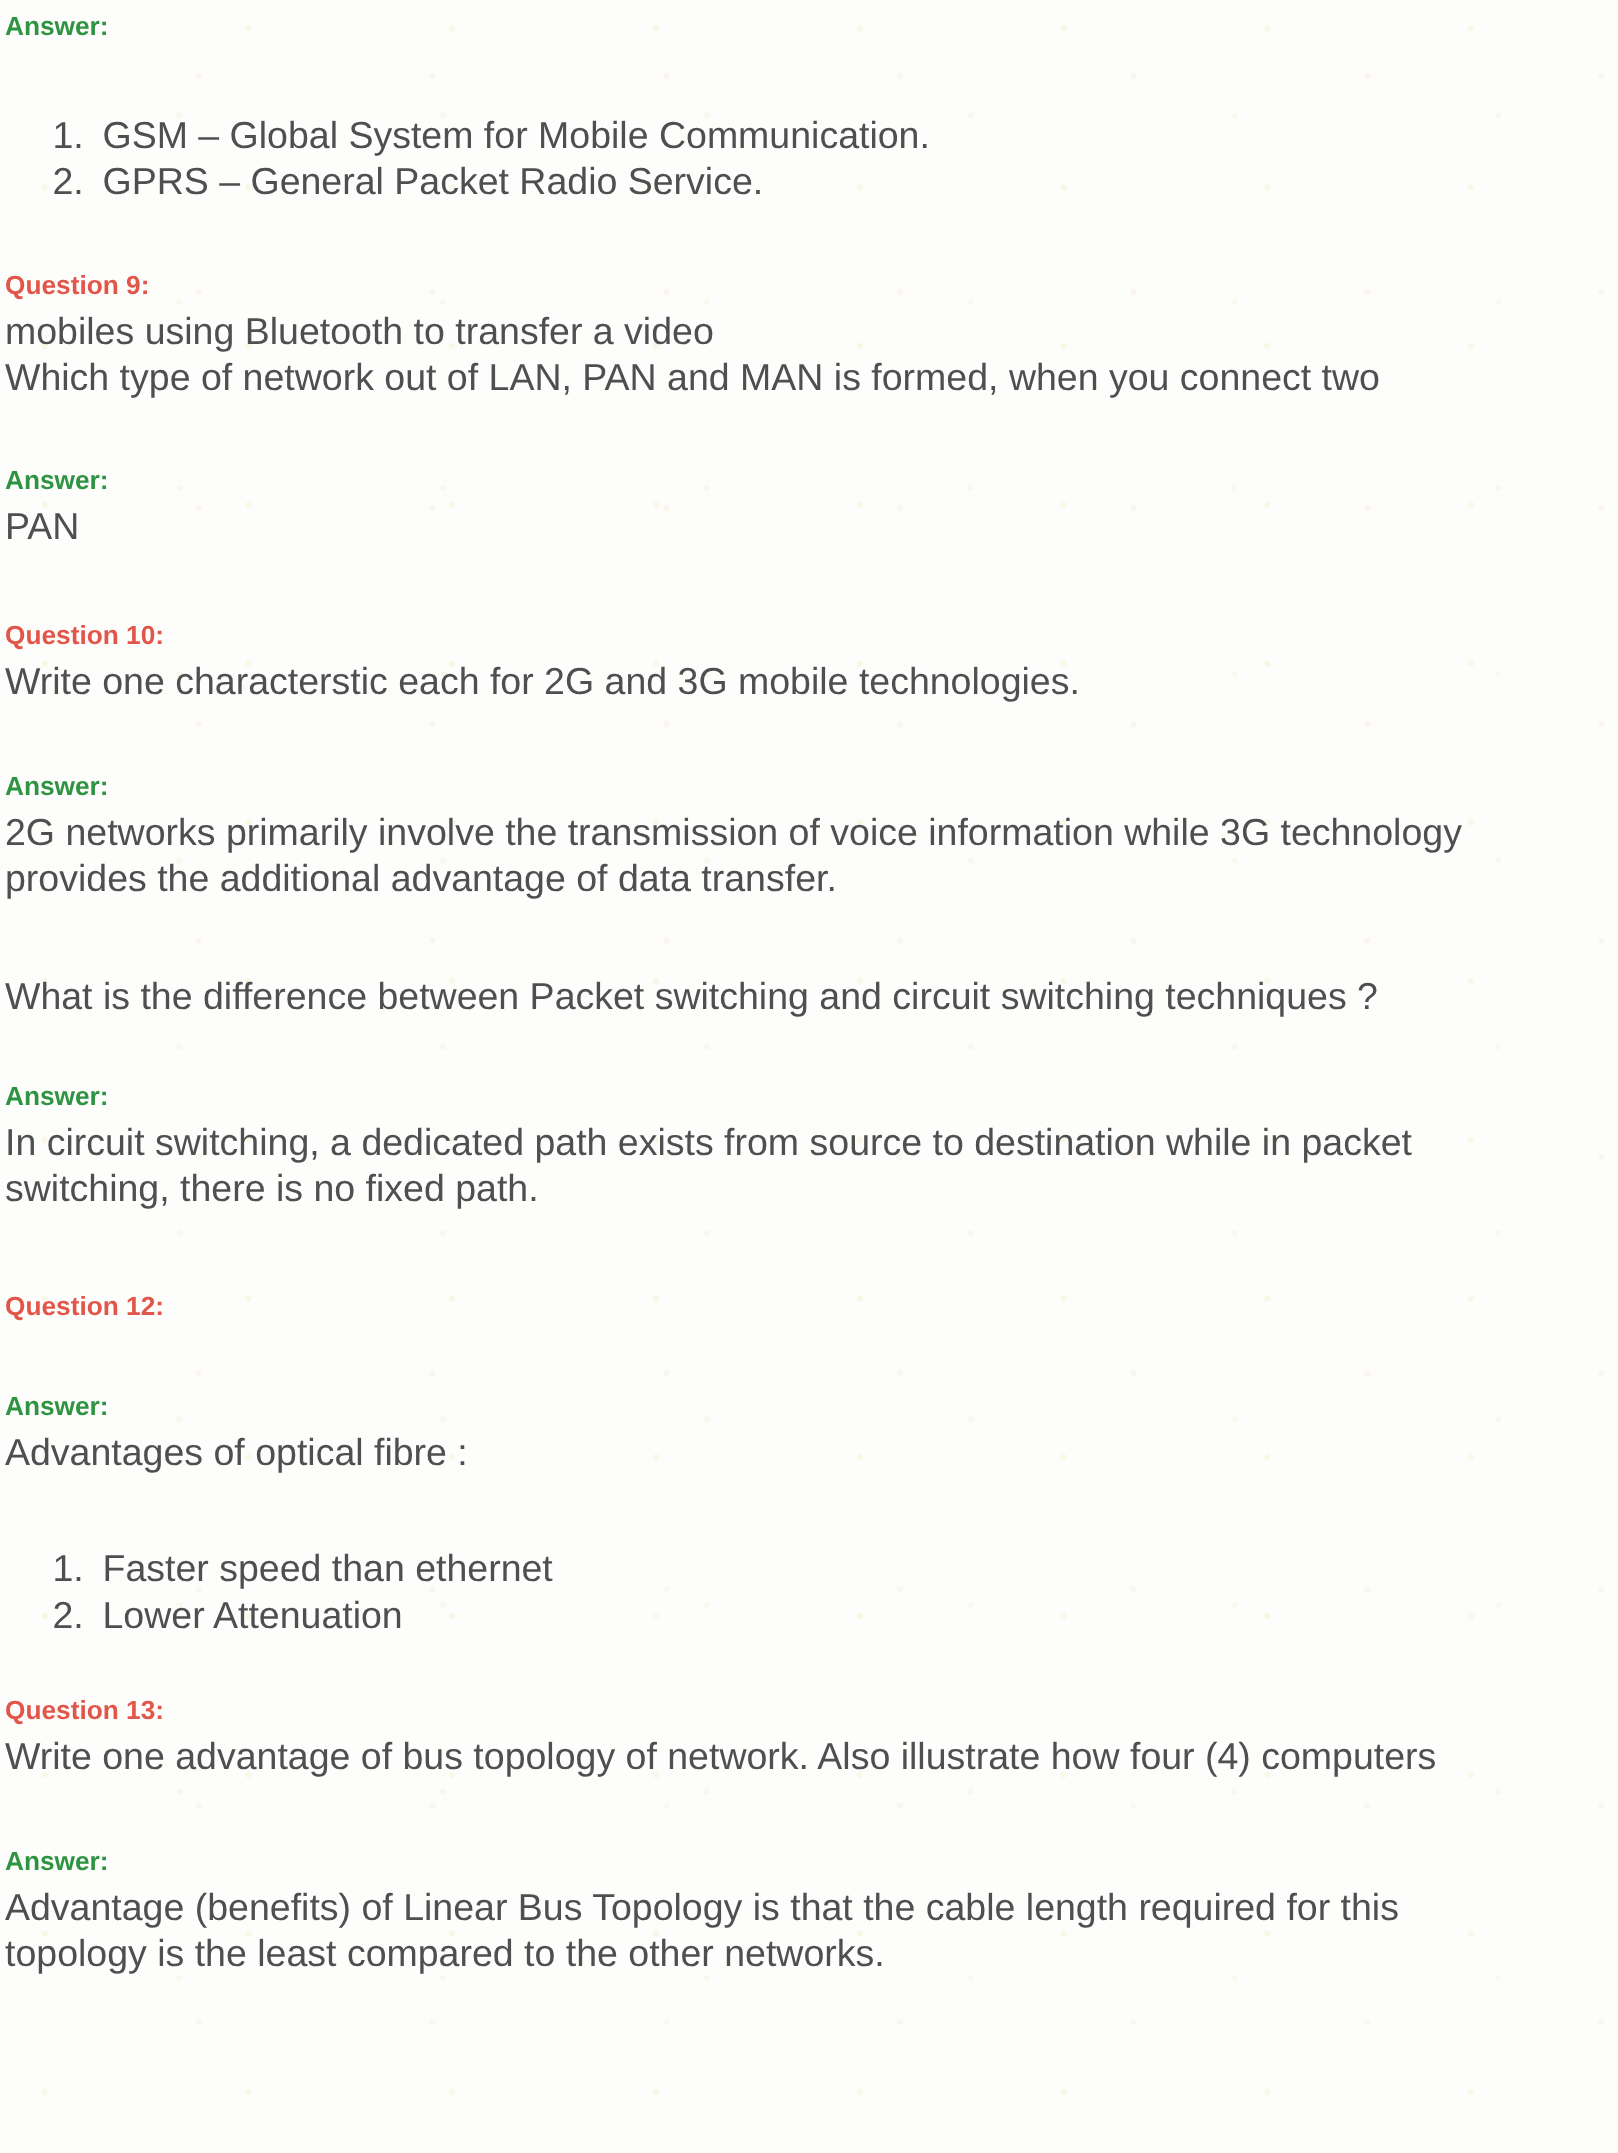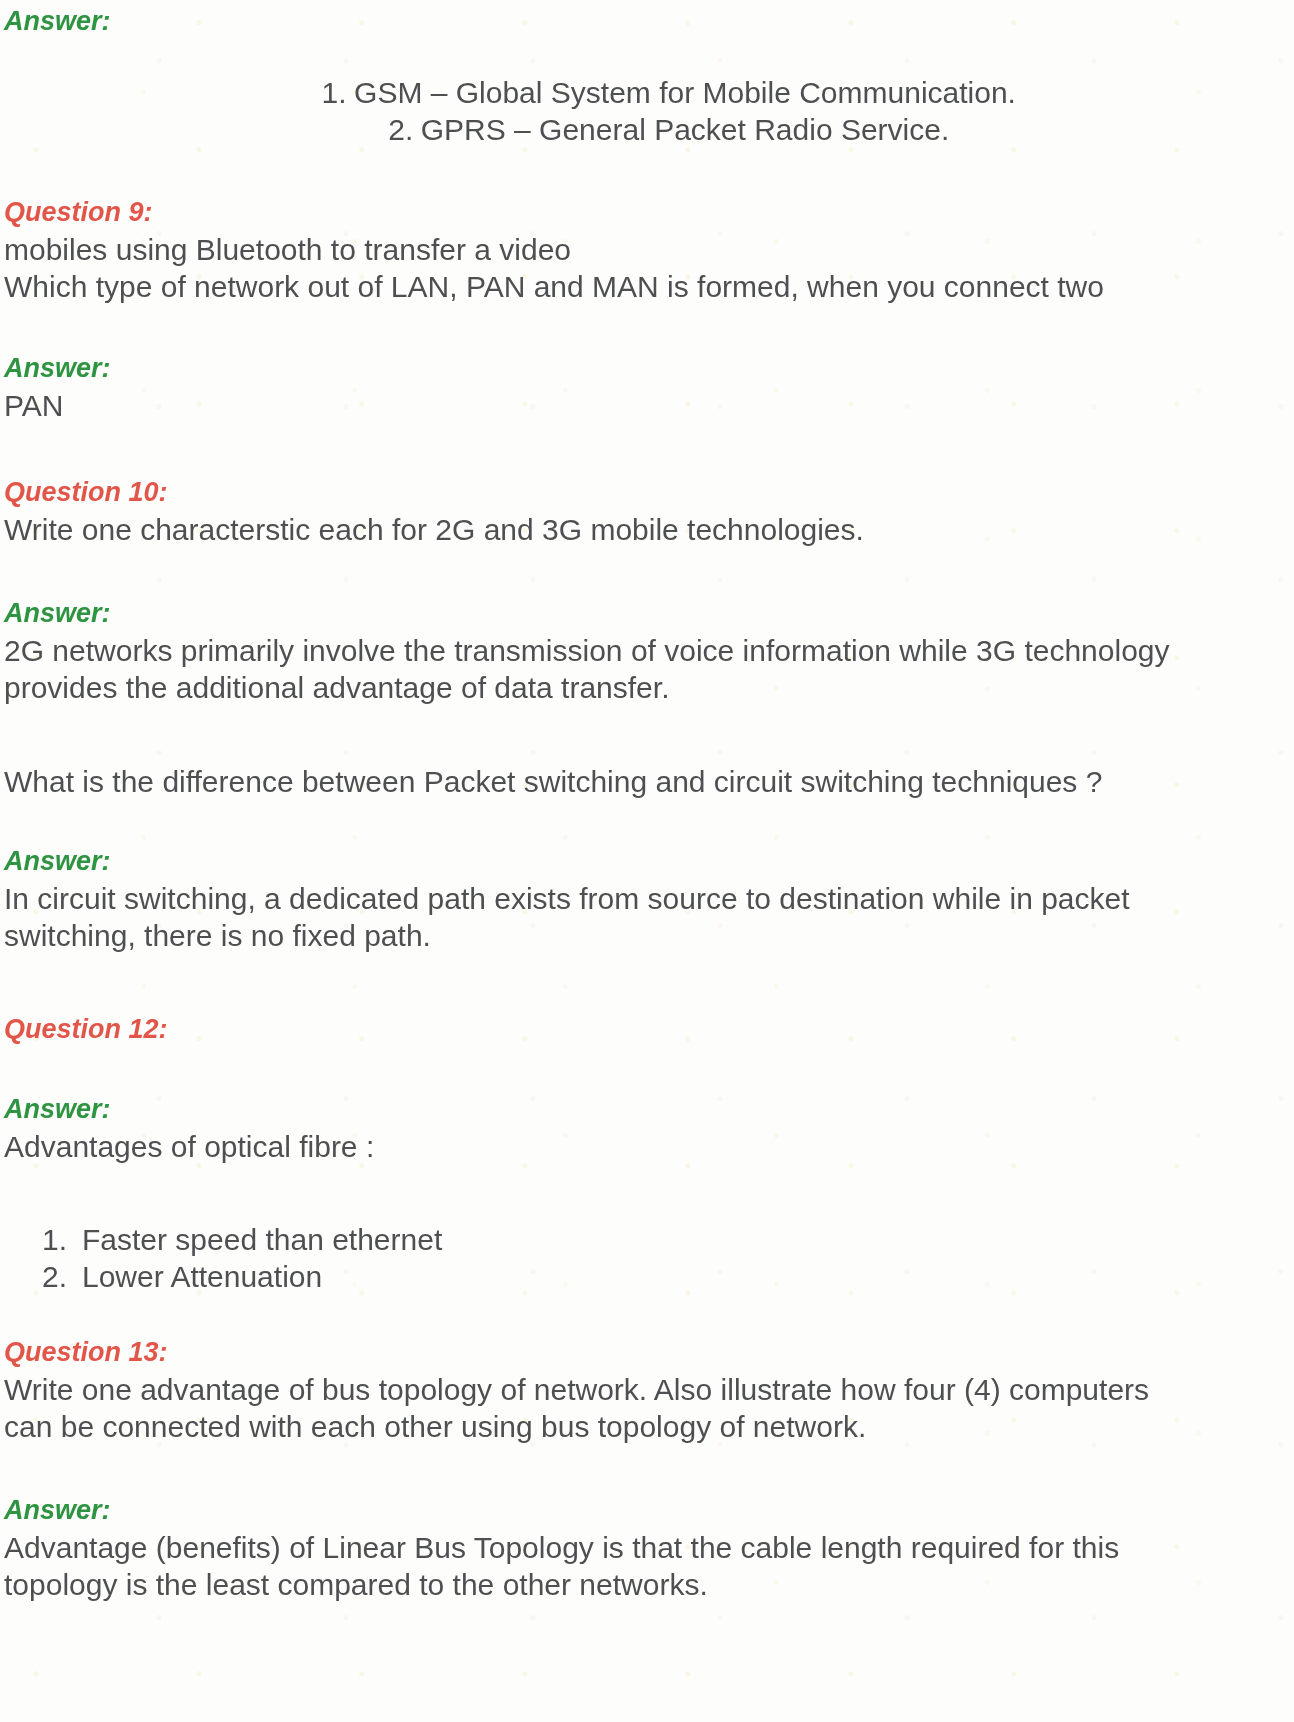--- a/index.html
+++ b/index.html
@@ -16,23 +16,22 @@
     overflow:hidden;
     
     background-image:
       radial-gradient(circle at 22% 18%, rgba(243,235,190,.35) 0 2px, transparent 3px),
       radial-gradient(circle at 68% 62%, rgba(236,242,214,.35) 0 2px, transparent 3px),
       radial-gradient(circle at 85% 35%, rgba(248,228,214,.30) 0 2px, transparent 3px);
     background-size:163px 127px, 211px 149px, 187px 173px;
   }
   .qa-heading{
     margin:0;
-    font-size:27px;line-height:37px;font-weight:700;
+    font-size:21px;line-height:37px;font-weight:700;
     letter-spacing:0;
-    font-style:italic;
   }
   .answer .qa-heading{color:var(--answer-heading,#2e9442);}
   .question .qa-heading{color:var(--question-heading,#e25549);}
   .qa-body{margin:0;}
   .text-line{
     font-size:30px;line-height:37px;
     color:var(--body-text,#4e4f51);
     white-space:nowrap;
   }
   .qa-list{
@@ -44,21 +43,21 @@
     font-size:30px;line-height:37px;
     color:var(--body-text,#4e4f51);
     white-space:nowrap;
   }
   .qa-list li::before{
     content:counter(item) ".";
     display:inline-block;width:40px;
   }
   
   #s1{margin-top:0;}
-  #s1 .qa-list{margin-top:34px;text-align:center;}
+  #s1 .qa-list{margin-top:50px;}
   #s2{margin-top:46px;}
   #s3{margin-top:45px;}
   #s4{margin-top:50px;}
   #s5{margin-top:47px;}
   #s6{margin-top:57px;}
   #s7{margin-top:43px;}
   #s8{margin-top:57px;}
   #s9{margin-top:43px;}
   #s9 .qa-list{margin-top:56px;}
   #s10{margin-top:39px;}
@@ -133,21 +132,20 @@
     <ol class="qa-list">
       <li>Faster speed than ethernet</li>
       <li>Lower Attenuation</li>
     </ol>
   </section>
 
   <section id="s10" class="qa-block question">
     <h2 class="qa-heading">Question 13:</h2>
     <div class="qa-body">
       <div class="text-line">Write one advantage of bus topology of network. Also illustrate how four (4) computers</div>
-      <div class="text-line">can be connected with each other using bus topology of network.</div>
     </div>
   </section>
 
   <section id="s11" class="qa-block answer">
     <h2 class="qa-heading">Answer:</h2>
     <div class="qa-body">
       <div class="text-line">Advantage (benefits) of Linear Bus Topology is that the cable length required for this</div>
       <div class="text-line">topology is the least compared to the other networks.</div>
     </div>
   </section>

